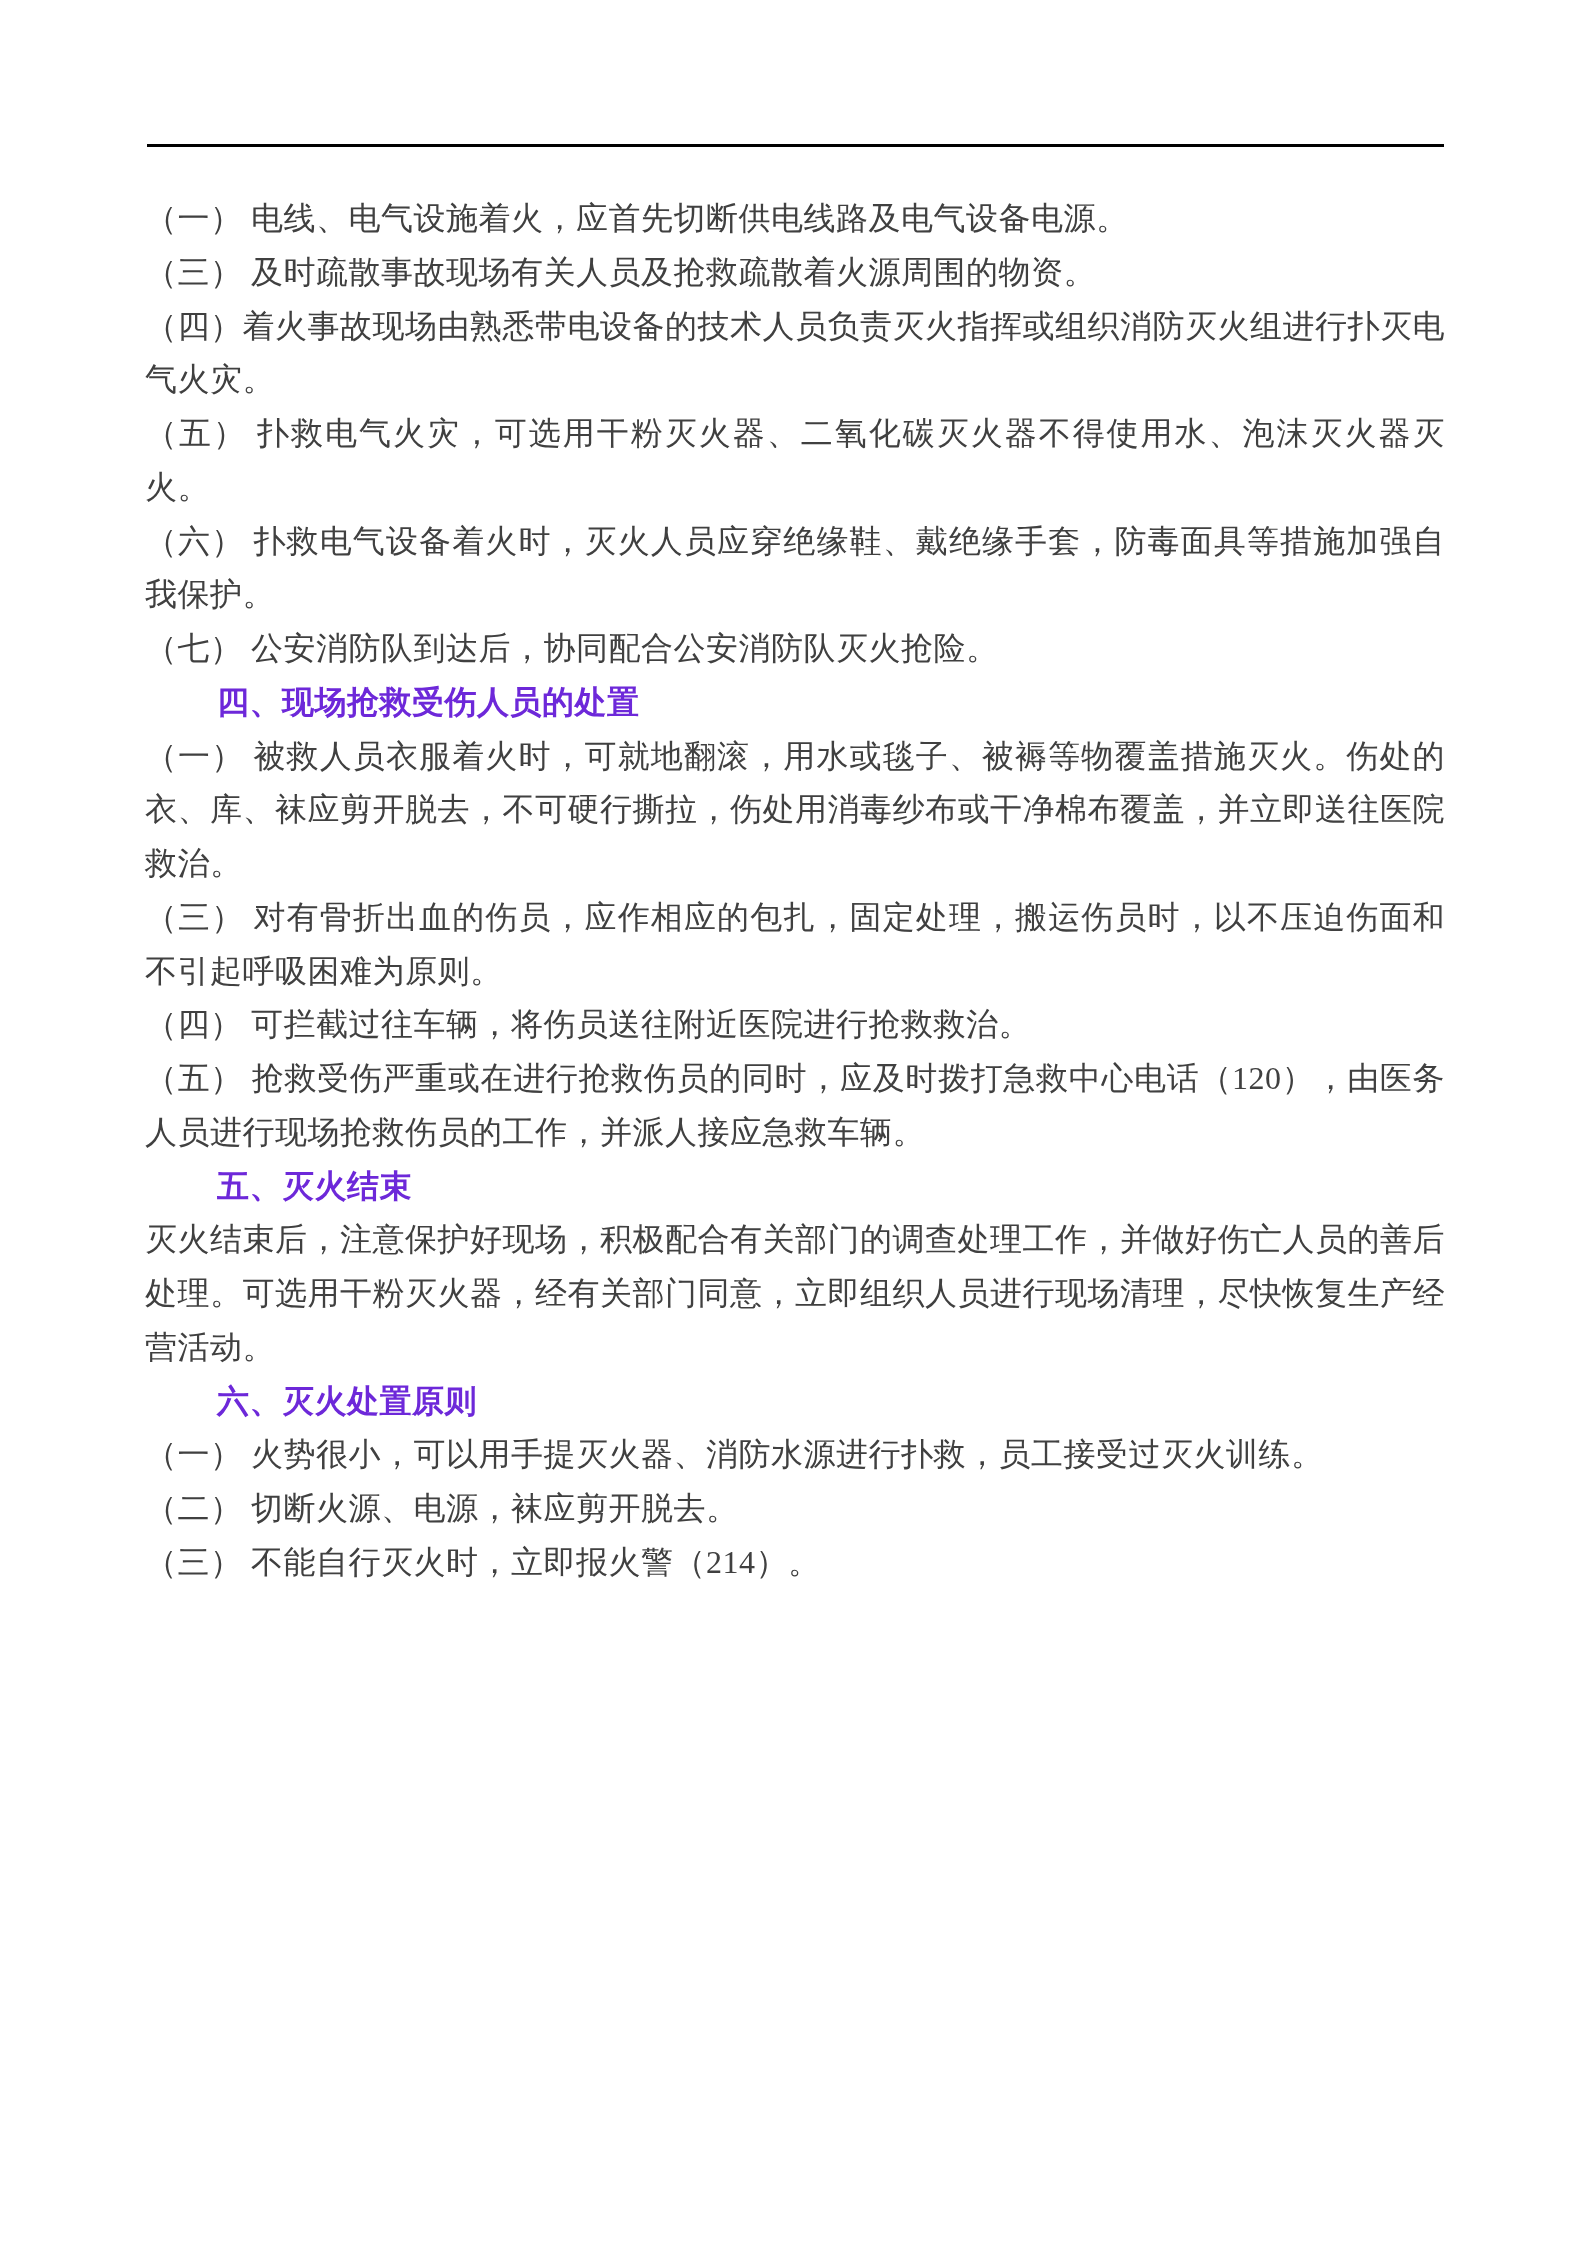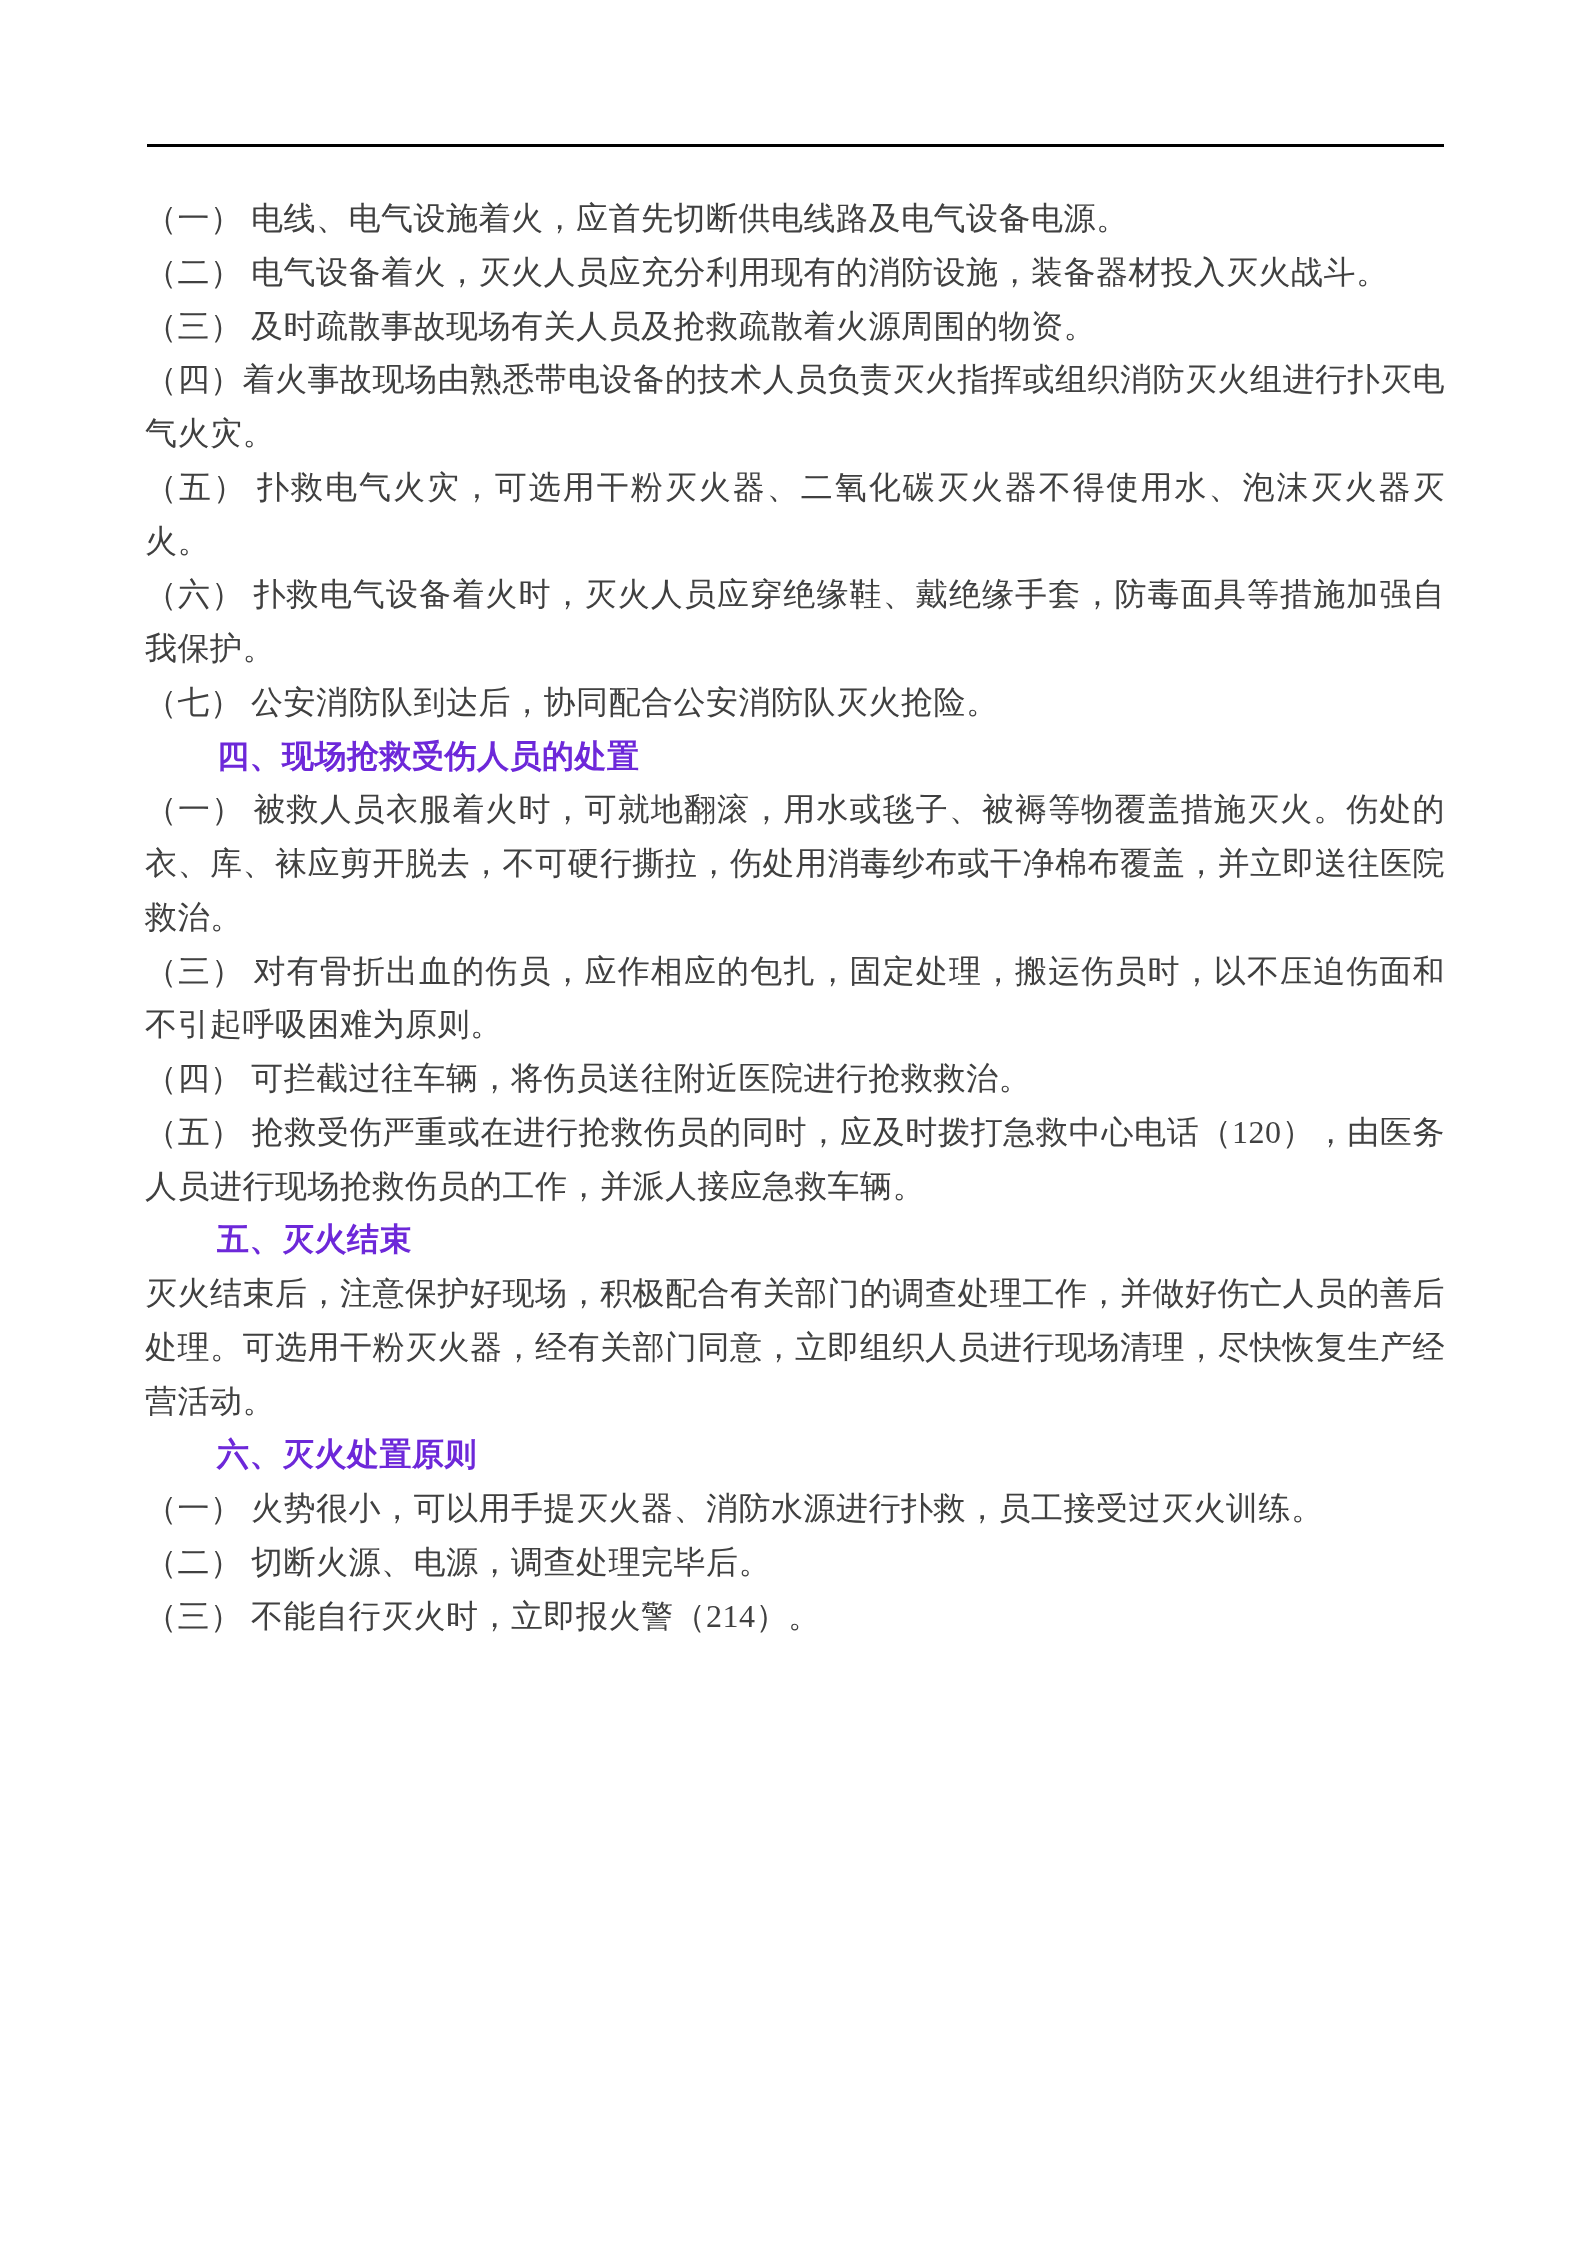--- a/index.html
+++ b/index.html
@@ -47,32 +47,31 @@
 </style>
 </head>
 <body>
 
 <div class="page">
 
   <div class="top-rule"></div>
 
   <div class="content">
     <p>（一） 电线、电气设施着火，应首先切断供电线路及电气设备电源。</p>
-    <p>（二） 电气设备着火，灭火人员应充分利用现有的消防设施，装备器材投入灭火战斗。</p>
     <p>（三） 及时疏散事故现场有关人员及抢救疏散着火源周围的物资。</p>
     <p>（四）着火事故现场由熟悉带电设备的技术人员负责灭火指挥或组织消防灭火组进行扑灭电气火灾。</p>
     <p>（五） 扑救电气火灾，可选用干粉灭火器、二氧化碳灭火器不得使用水、泡沫灭火器灭火。</p>
     <p>（六） 扑救电气设备着火时，灭火人员应穿绝缘鞋、戴绝缘手套，防毒面具等措施加强自我保护。</p>
     <p>（七） 公安消防队到达后，协同配合公安消防队灭火抢险。</p>
     <p class="heading">四、现场抢救受伤人员的处置</p>
     <p>（一） 被救人员衣服着火时，可就地翻滚，用水或毯子、被褥等物覆盖措施灭火。伤处的衣、库、袜应剪开脱去，不可硬行撕拉，伤处用消毒纱布或干净棉布覆盖，并立即送往医院救治。</p>
     <p>（三） 对有骨折出血的伤员，应作相应的包扎，固定处理，搬运伤员时，以不压迫伤面和不引起呼吸困难为原则。</p>
     <p>（四） 可拦截过往车辆，将伤员送往附近医院进行抢救救治。</p>
     <p>（五） 抢救受伤严重或在进行抢救伤员的同时，应及时拨打急救中心电话（120），由医务人员进行现场抢救伤员的工作，并派人接应急救车辆。</p>
     <p class="heading">五、灭火结束</p>
     <p>灭火结束后，注意保护好现场，积极配合有关部门的调查处理工作，并做好伤亡人员的善后处理。可选用干粉灭火器，经有关部门同意，立即组织人员进行现场清理，尽快恢复生产经营活动。</p>
     <p class="heading">六、灭火处置原则</p>
     <p>（一） 火势很小，可以用手提灭火器、消防水源进行扑救，员工接受过灭火训练。</p>
-    <p>（二） 切断火源、电源，调查处理完毕后。</p>
+    <p>（二） 切断火源、电源，袜应剪开脱去。</p>
     <p>（三） 不能自行灭火时，立即报火警（214）。</p>
   </div>
 
 </div>
 
 </body></html>

